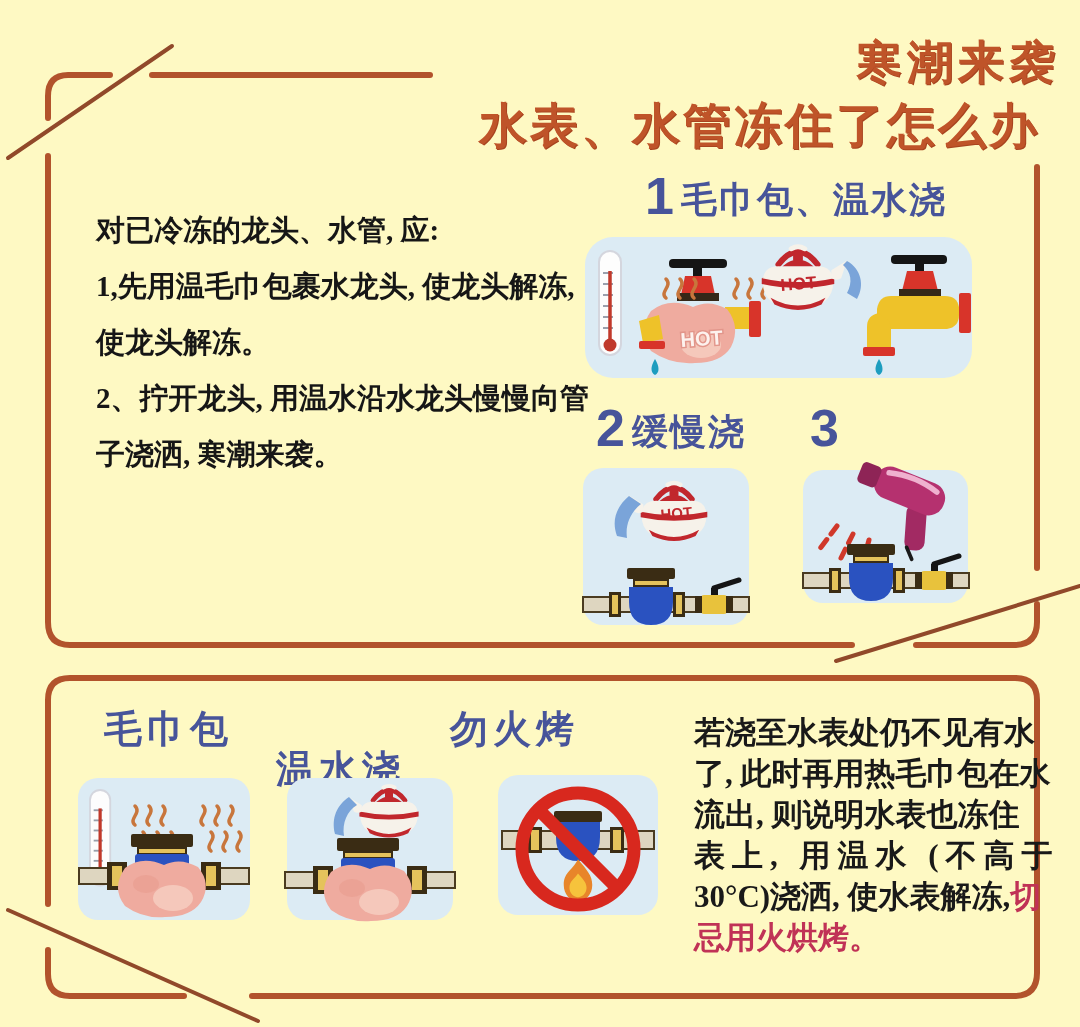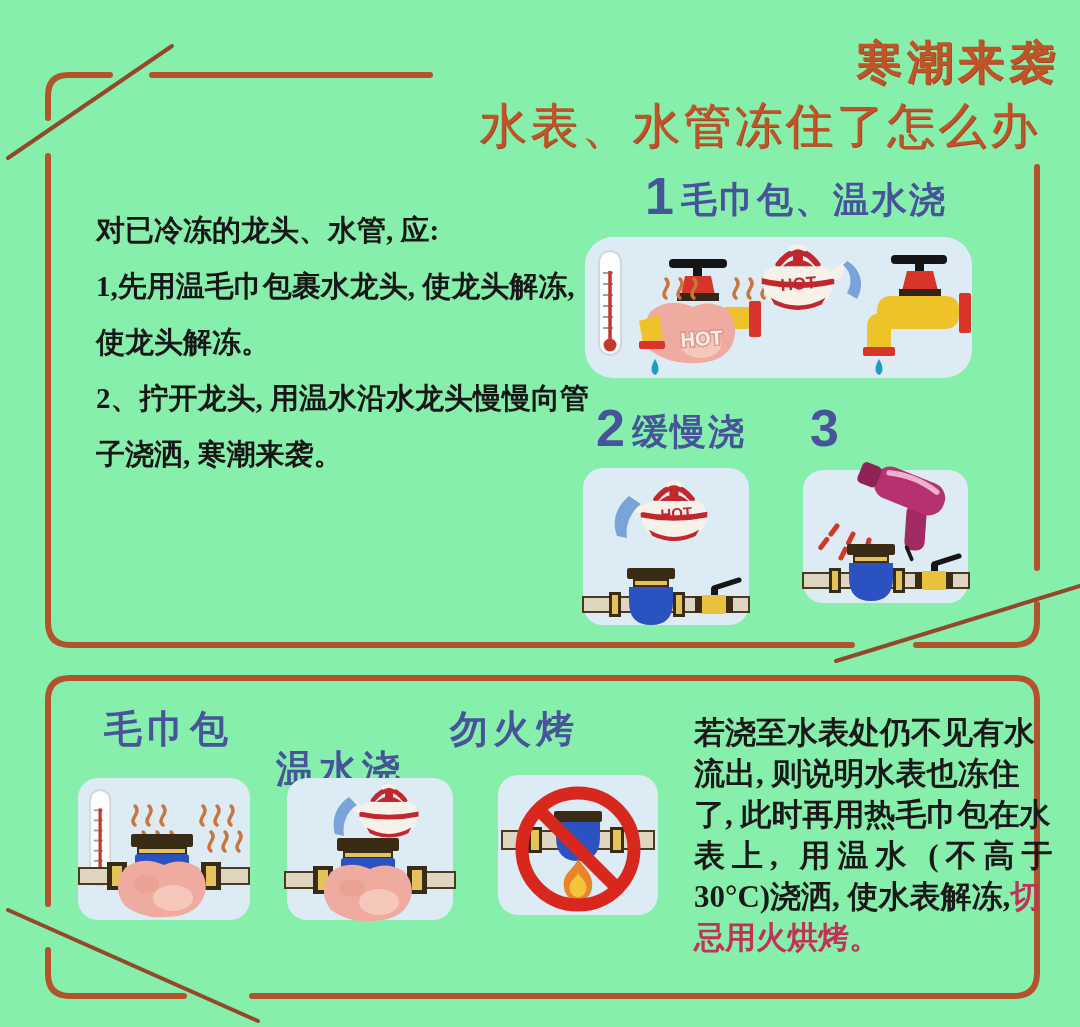--- a/index.html
+++ b/index.html
@@ -1,33 +1,33 @@
 <!DOCTYPE html>
 <html><head>
 <meta charset="utf-8">
 <style>
   html,body{margin:0;padding:0;}
   .page{
     position:relative;width:1080px;height:1027px;
-    background:#86efac;overflow:hidden;
+    background:#fef9c3;overflow:hidden;
     font-family:"Liberation Sans",sans-serif;
   }
   svg{display:block;overflow:visible;}
   .layer{position:absolute;left:0;top:0;}
 
   
   .main-title{
     position:absolute;right:20px;top:32px;
     font-size:46px;font-weight:bold;letter-spacing:5px;
     color:#bf5429;white-space:nowrap;
     text-shadow:1px 1px 0 #a8441f;
   }
   .subtitle{
     position:absolute;right:40px;top:94px;
-    font-size:48px;font-weight:normal;letter-spacing:3px;
+    font-size:48px;font-weight:bold;letter-spacing:3px;
     color:#bf5429;white-space:nowrap;
     text-shadow:1px 1px 0 #a8441f;
     margin-left:20px;
   }
   .intro{
     position:absolute;left:96px;top:202px;width:500px;
     font-family:"Liberation Serif",serif;font-weight:700;
     font-size:29px;color:#161616;line-height:56px;white-space:nowrap;
   }
   .step-head{
@@ -277,20 +277,20 @@
       <use href="#flame" transform="translate(80,110) scale(0.95)"></use>
       <g>
         <circle cx="80" cy="74" r="56" fill="none" stroke="#d8281e" stroke-width="13"></circle>
         <line x1="42" y1="36" x2="118" y2="112" stroke="#d8281e" stroke-width="13" stroke-linecap="round"></line>
       </g>
     </svg>
   </div>
 
   <div class="note">
     <div>若浇至水表处仍不见有水</div>
+    <div>了, 此时再用热毛巾包在水</div>
     <div>流出, 则说明水表也冻住</div>
-    <div>了, 此时再用热毛巾包在水</div>
     <div class="spread">表上, 用温水 (不高于</div>
     <div><span>30°C)浇洒, 使水表解冻,</span><span class="red">切</span></div>
     <div class="red">忌用火烘烤。</div>
   </div>
 
 </div>
 
 </body></html>

